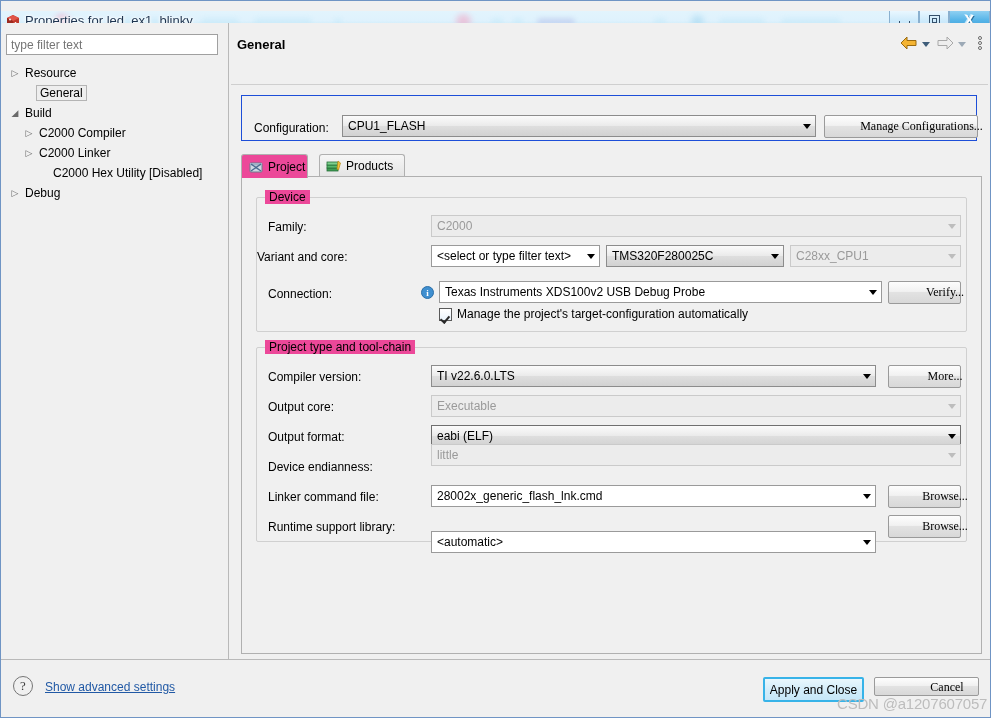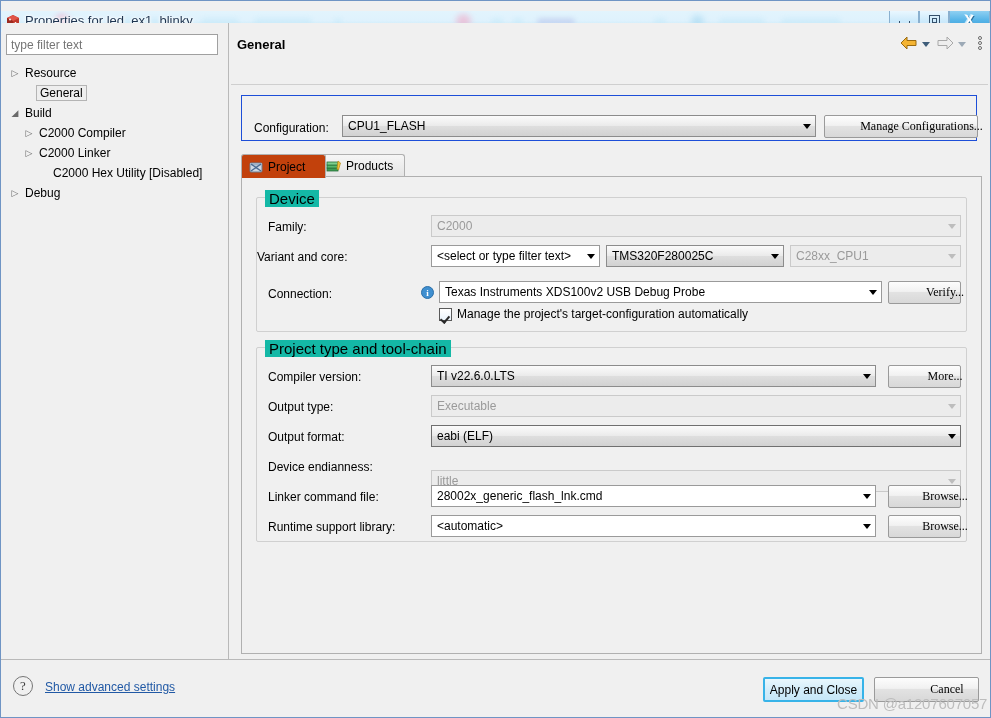--- a/index.html
+++ b/index.html
@@ -167,22 +167,22 @@
     position: absolute; top: 0;
     height: 23px;
     display: flex; align-items: center;
     padding: 0 8px 0 6px;
     font-size: 12px;
     border: 1px solid #b0b0b0;
     border-bottom: none;
     border-radius: 3px 3px 0 0;
   }
   #tab-project {
-    left: 0; width: 85px;
-    background: #c2410c;
+    left: 0; width: 67px;
+    background: #ec4899;
     z-index: 3;
     height: 24px;
   }
   #tab-products {
     left: 78px; width: 86px;
     background: linear-gradient(to bottom,#f6f6f6,#e4e4e4);
     z-index: 1;
   }
   .tab-icon { width: 16px; height: 16px; margin-right: 4px; flex: none; }
 
@@ -196,23 +196,23 @@
   }
 
   
   .groupbox {
     position: absolute;
     border: 1px solid #d0d0d0;
     border-radius: 2px;
   }
   .group-title {
     position: absolute; top: -8px; left: 8px;
-    background: #14b8a6;
+    background: #ec4899;
     padding: 0 4px;
-    font-size: 15px;
+    font-size: 12px;
   }
   #grp-device { left: 14px; top: 20px; width: 711px; height: 135px; }
   #grp-toolchain { left: 14px; top: 170px; width: 711px; height: 195px; }
 
   .frow-label { position: absolute; font-size: 12px; white-space: nowrap; }
 
   
   .combo {
     position: absolute;
     height: 22px;
@@ -325,21 +325,21 @@
     border-radius: 2px;
     background: linear-gradient(to bottom,#e9f7fd,#d4edfa 50%,#c6e7f8);
     font-size: 12px;
     display: flex; align-items: center; justify-content: center;
     font-family: "Liberation Sans", sans-serif;
     white-space: nowrap;
     color: #000;
   }
   #cancel-btn {
     position: absolute; left: 873px; top: 676px;
-    width: 105px; height: 25px;
+    width: 105px; height: 19px; align-items: flex-end;
   }
 
   
   #watermark {
     position: absolute; left: 836px; top: 694px;
     font-size: 15px;
     color: #bdbdbd;
     white-space: nowrap;
     font-family: "Liberation Sans", sans-serif;
     letter-spacing: -0.2px;
@@ -527,45 +527,45 @@
       <div class="group-title">Project type and tool-chain</div>
 
     <div class="frow-label" style="left: 11px; top: 22px;">Compiler version:</div>
         <div class="combo shaded" style="left: 174px; top: 17px; width: 445px;">
           <span class="cval">TI v22.6.0.LTS</span>
           <span class="arrow"></span>
         </div>
         <div class="btn" style="left: 631px; top: 17px; width: 73px; text-align: right;">
           <span>More...</span>
         </div>
-        <div class="frow-label" style="left: 11px; top: 52px;">Output type:</div>
+        <div class="frow-label" style="left: 11px; top: 52px;">Output core:</div>
         <div class="combo disabled" style="left: 174px; top: 47px; width: 530px;">
           <span class="cval">Executable</span>
           <span class="arrow"></span>
         </div>
         <div class="frow-label" style="left: 11px; top: 82px;">Output format:</div>
         <div class="combo shaded strong" style="left: 174px; top: 77px; width: 530px;">
           <span class="cval">eabi (ELF)</span>
           <span class="arrow"></span>
         </div>
         <div class="frow-label" style="left: 11px; top: 112px;">Device endianness:</div>
-        <div class="combo disabled" style="left: 174px; top: 122px; width: 530px; gap: 27px;">
+        <div class="combo disabled" style="left: 174px; top: 96px; width: 530px; gap: 27px;">
           <span class="cval">little</span>
           <span class="arrow"></span>
         </div>
         <div class="frow-label" style="left: 11px; top: 142px;">Linker command file:</div>
         <div class="combo" style="left: 174px; top: 137px; width: 445px;">
           <span class="cval">28002x_generic_flash_lnk.cmd</span>
           <span class="arrow"></span>
         </div>
         <div class="btn" style="left: 631px; top: 137px; width: 73px;">
           <span>Browse...</span>
         </div>
         <div class="frow-label" style="left: 11px; top: 172px;">Runtime support library:</div>
-        <div class="combo" style="left: 174px; top: 167px; width: 445px;">
+        <div class="combo" style="left: 174px; top: 183px; width: 445px;">
           <span class="cval">&lt;automatic&gt;</span>
           <span class="arrow"></span>
         </div>
         <div class="btn" style="left: 631px; top: 167px; width: 73px;">
           <span>Browse...</span>
         </div>
       </div>
 
   </div>
 

